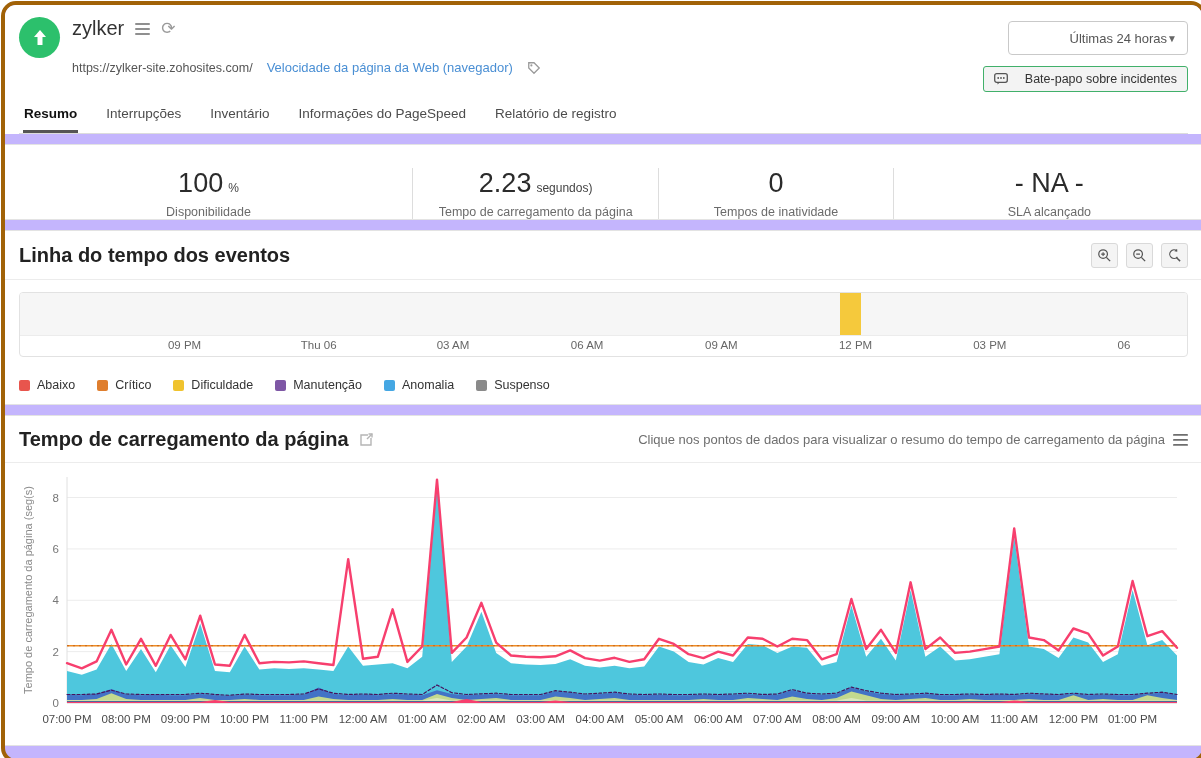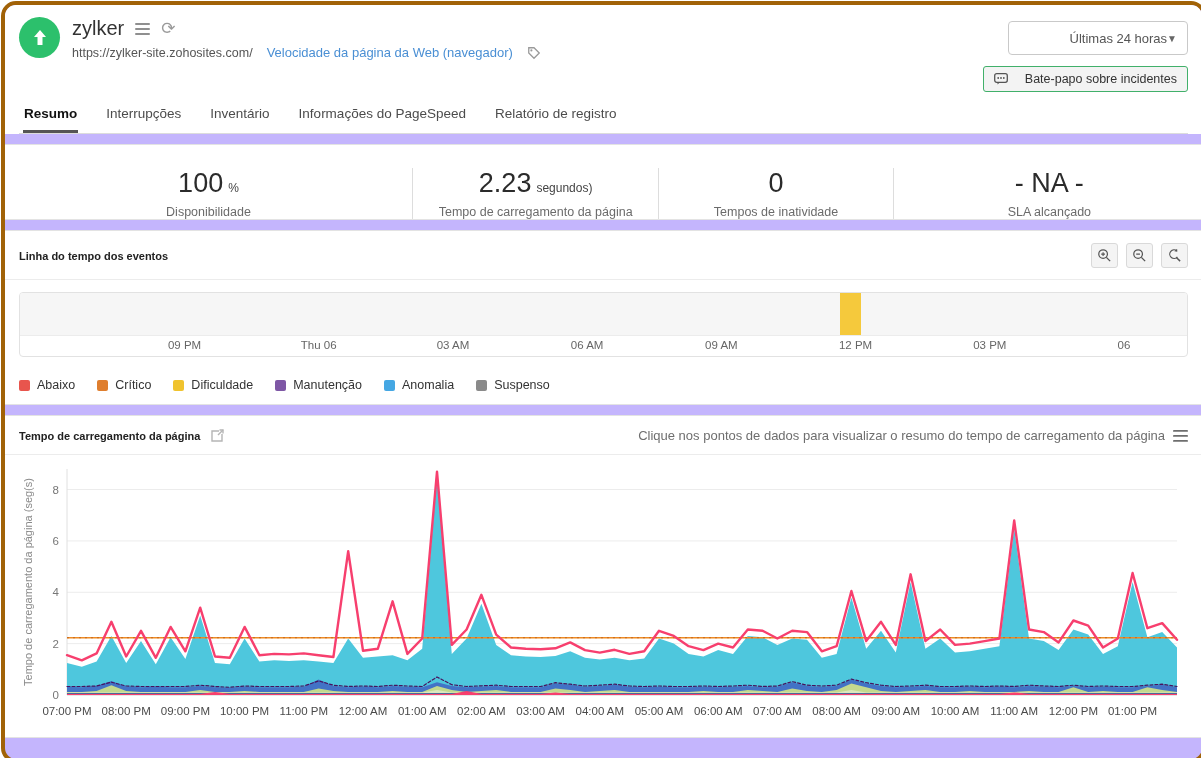--- a/index.html
+++ b/index.html
@@ -9,21 +9,21 @@
   
   .hdr{background:#fff;padding:12px 14px 0 14px;border-radius:9px 9px 0 0;}
   .hdr-top{display:flex;justify-content:space-between;}
   .hdr-left{display:flex;}
   .status-circle{width:41px;height:41px;border-radius:50%;background:#2cc06c;display:flex;
     align-items:center;justify-content:center;flex:0 0 41px;}
   .hdr-text{margin-left:12px;}
   .title-row{display:flex;align-items:center;gap:11px;}
   .monitor-title{font-size:20px;color:#333;}
   .icon-btn{cursor:pointer;display:inline-flex;align-items:center;}
-  .url-row{margin-top:5px;display:flex;align-items:center;gap:14px;}
+  .url-row{margin-top:20px;display:flex;align-items:center;gap:14px;}
   .url-text{font-size:12.5px;color:#555;}
   .type-link{font-size:13px;color:#4a8fd4;text-decoration:none;}
   .hdr-right{display:flex;flex-direction:column;align-items:flex-end;gap:11px;padding-top:4px;}
   .select-box{width:158px;border:1px solid #c9c9c9;border-radius:4px;height:32px;display:flex;
     align-items:center;justify-content:flex-end;padding:0 10px;font-size:13px;color:#555;
     background:#fff;cursor:pointer;}
   .caret{font-size:10px;color:#666;}
   .chat-btn{display:flex;align-items:center;gap:17px;border:1px solid #41b06a;background:#f3f3f3;
     border-radius:3px;padding:5px 10px;font-size:12.5px;color:#333;cursor:pointer;}
   .tabs{display:flex;gap:27px;margin-top:8px;border-bottom:1px solid #dcdcdc;padding:0 4px;}
@@ -34,21 +34,21 @@
     display:flex;align-items:flex-end;height:74px;}
   .stat{text-align:center;}
   .stat + .stat{border-left:1px solid #ddd;}
   .stat .num{font-size:27px;color:#2b2b2b;}
   .stat .unit{font-size:12px;color:#444;margin-left:5px;}
   .stat .lbl{font-size:12.5px;color:#6b6b6b;margin-top:6px;}
   
   .panel{margin-top:10px;background:#fff;border-top:1px solid #e3e3e3;border-bottom:1px solid #e3e3e3;
     padding:12px 14px;}
   .panel-head{display:flex;align-items:center;justify-content:space-between;}
-  .panel-title{font-size:11px;font-weight:bold;color:#222;}
+  .panel-title{font-size:20px;font-weight:bold;color:#222;}
   .head-left{display:flex;align-items:center;gap:10px;}
   .head-right{display:flex;align-items:center;gap:8px;}
   .hint-text{font-size:13px;color:#6e6e6e;}
   .divider{border-top:1px solid #ececec;margin:11px -14px 0 -14px;}
   .zoom-btn{width:25px;height:23px;border:1px solid #d9d9d9;border-radius:3px;background:#f4f4f4;
     display:flex;align-items:center;justify-content:center;cursor:pointer;}
   
   .tl-strip{margin-top:12px;border:1px solid #e2e2e2;border-radius:4px;height:63px;position:relative;
     background:#fff;overflow:hidden;}
   .tl-band{height:42px;background:#f6f6f6;border-bottom:1px solid #ececec;position:relative;}

